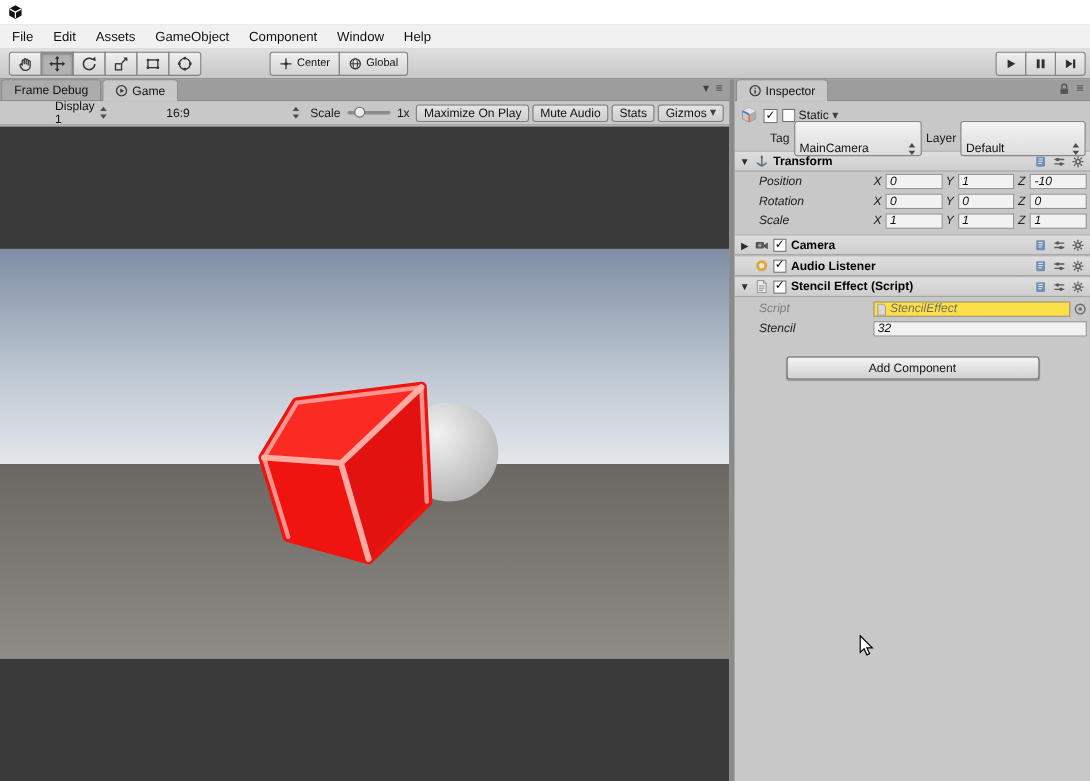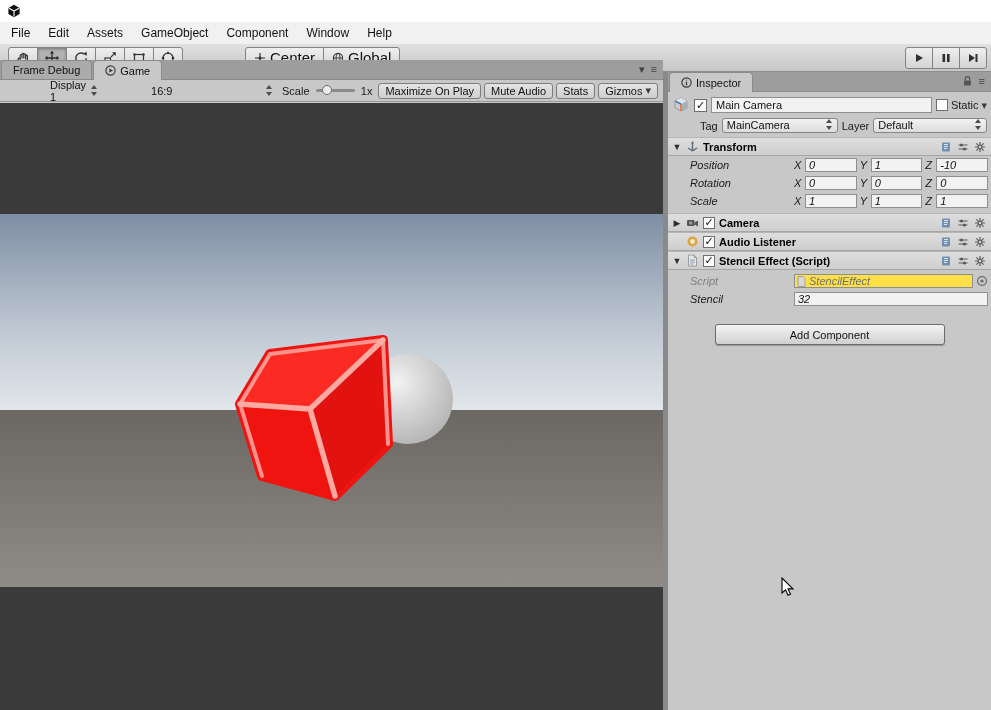--- a/index.html
+++ b/index.html
@@ -20,30 +20,30 @@
     background:linear-gradient(#e0e0e0,#c7c7c7); border-bottom:1px solid #8d8d8d;
     display:flex; align-items:center; padding:0 8px; }
   .btn-group { display:flex; }
   .toolbtn { width:30px; height:22px; display:flex; align-items:center; justify-content:center;
     background:linear-gradient(#efefef,#d4d4d4); border:1px solid #838383; margin-left:-1px; }
   .btn-group .toolbtn:first-child { border-radius:3px 0 0 3px; margin-left:0; }
   .btn-group .toolbtn:last-child { border-radius:0 3px 3px 0; }
   .toolbtn.selected { background:#b2b2b2; box-shadow:inset 0 1px 3px rgba(0,0,0,.35); }
   .pivot-group { margin-left:62px; display:flex; }
   .pivotbtn { height:22px; padding:0 8px; display:flex; align-items:center; gap:4px;
-    background:linear-gradient(#efefef,#d4d4d4); border:1px solid #838383; margin-left:-1px; font-size:15px; }
+    background:linear-gradient(#efefef,#d4d4d4); border:1px solid #838383; margin-left:-1px; font-size:10px; }
   .pivot-group .pivotbtn:first-child { border-radius:3px 0 0 3px; margin-left:0; }
   .pivot-group .pivotbtn:last-child { border-radius:0 3px 3px 0; }
   .play-group { position:absolute; right:4px; top:3px; display:flex; }
   .playbtn { width:28px; height:22px; display:flex; align-items:center; justify-content:center;
     background:linear-gradient(#efefef,#d4d4d4); border:1px solid #838383; margin-left:-1px; }
   .play-group .playbtn:first-child { border-radius:3px 0 0 3px; margin-left:0; }
   .play-group .playbtn:last-child { border-radius:0 3px 3px 0; }
   
-  .left-panel { position:absolute; top:60px; left:0; width:663px; bottom:0; }
+  .left-panel { position:absolute; top:72px; left:0; width:663px; bottom:0; }
   .splitter { position:absolute; top:72px; left:663px; width:5px; bottom:0; background:#8a8a8a; }
   .inspector { position:absolute; top:72px; left:668px; right:0; bottom:0; background:#c8c8c8; }
   .tabbar { position:absolute; top:0; left:0; right:0; height:20px; background:#9d9d9d;
     border-bottom:1px solid #8a8a8a; display:flex; align-items:flex-end; padding-left:1px; }
   .tab { height:19px; padding:0 11px; margin-right:1px; display:flex; align-items:center; gap:4px;
     background:#ababab; border:1px solid #8a8a8a; border-bottom:none; border-radius:4px 4px 0 0; color:#111; }
   .tab.active { background:#c8c8c8; height:20px; margin-bottom:-1px; }
   .tabbar-right { margin-left:auto; display:flex; align-items:center; gap:6px; padding:0 6px 4px 0; color:#4d4d4d; }
   .menu-glyph { font-size:11px; line-height:1; color:#3f3f3f; }
   
@@ -70,22 +70,22 @@
   .insp-body { position:absolute; top:20px; left:0; right:0; bottom:0; background:#c8c8c8; overflow:hidden; }
   .insp-head { padding:4px 4px 3px 4px; }
   .head-row1 { display:flex; align-items:center; gap:4px; height:18px; }
   .head-row2 { display:flex; align-items:center; gap:4px; height:17px; margin-top:3px; padding-left:28px; }
   .cb { width:13px; height:13px; background:#fdfdfd; border:1px solid #6f6f6f; display:flex;
     align-items:center; justify-content:center; font-size:11px; line-height:1; color:#0d0d0d; flex:none; }
   .cb.small { width:12px; height:12px; }
   .text-field { flex:1; height:16px; background:#f2f2f2; border:1px solid #8f8f8f; padding:1px 4px;
     display:flex; align-items:center; }
   .static-group { display:flex; align-items:center; gap:3px; flex:none; }
-  .mini-popup { height:15px; border:1px solid #868686; border-radius:3px; background:linear-gradient(#f3f3f3,#dcdcdc);
-    display:flex; align-items:flex-start; gap:4px; padding:0 4px; }
+  .mini-popup { height:32px; border:1px solid #868686; border-radius:3px; background:linear-gradient(#f3f3f3,#dcdcdc);
+    display:flex; align-items:flex-end; gap:4px; padding:0 4px; }
   .tag-popup { width:116px; }
   .layer-popup { flex:1;gap:21px; }
   .lbl { color:#1a1a1a; }
   .comp-header { height:19px; display:flex; align-items:center; gap:4px; padding:0 5px 0 4px;
     background:linear-gradient(#dedede,#cecece); border-top:1px solid #b5b5b5; border-bottom:1px solid #a6a6a6; }
   .comp-title { font-weight:bold; color:#000; flex:1; }
   .fold { width:10px; font-size:9px; color:#2e2e2e; text-align:center; flex:none; }
   .hdr-icons { display:flex; align-items:center; gap:5px; }
   .prop-row { height:18px; display:flex; align-items:center; padding:0 3px 0 22px;font-style:italic; }
   .prop-label { width:104px; flex:none; color:#1a1a1a; }
@@ -318,23 +318,20 @@
         <svg class="micon" width="18" height="18" viewBox="0 0 18 18">
           <polygon points="9,2 15,5 15,12 9,15 3,12 3,5" fill="#c9cdd2" stroke="#8d9298" stroke-width="0.8"></polygon>
           <polygon points="9,2 15,5 9,8 3,5" fill="#e3e6e9"></polygon>
           <polygon points="9,8 15,5 15,12 9,15" fill="#aab0b6"></polygon>
           <path d="M9 15 L9 8" stroke="#e8762c" stroke-width="1.6"></path>
           <path d="M3 5 L9 8" stroke="#4d7fc0" stroke-width="1.6"></path>
         </svg>
         <div class="cb">
           <span>✓</span>
         </div>
-        <div class="text-field">
-          <span>Main Camera</span>
-        </div>
         <div class="static-group">
           <div class="cb small"></div>
           <span class="lbl">Static</span>
           <span class="menu-glyph">▾</span>
         </div>
       </div>
       <div class="head-row2">
         <span class="lbl">Tag</span>
         <div class="mini-popup tag-popup">
           <span>MainCamera</span>

